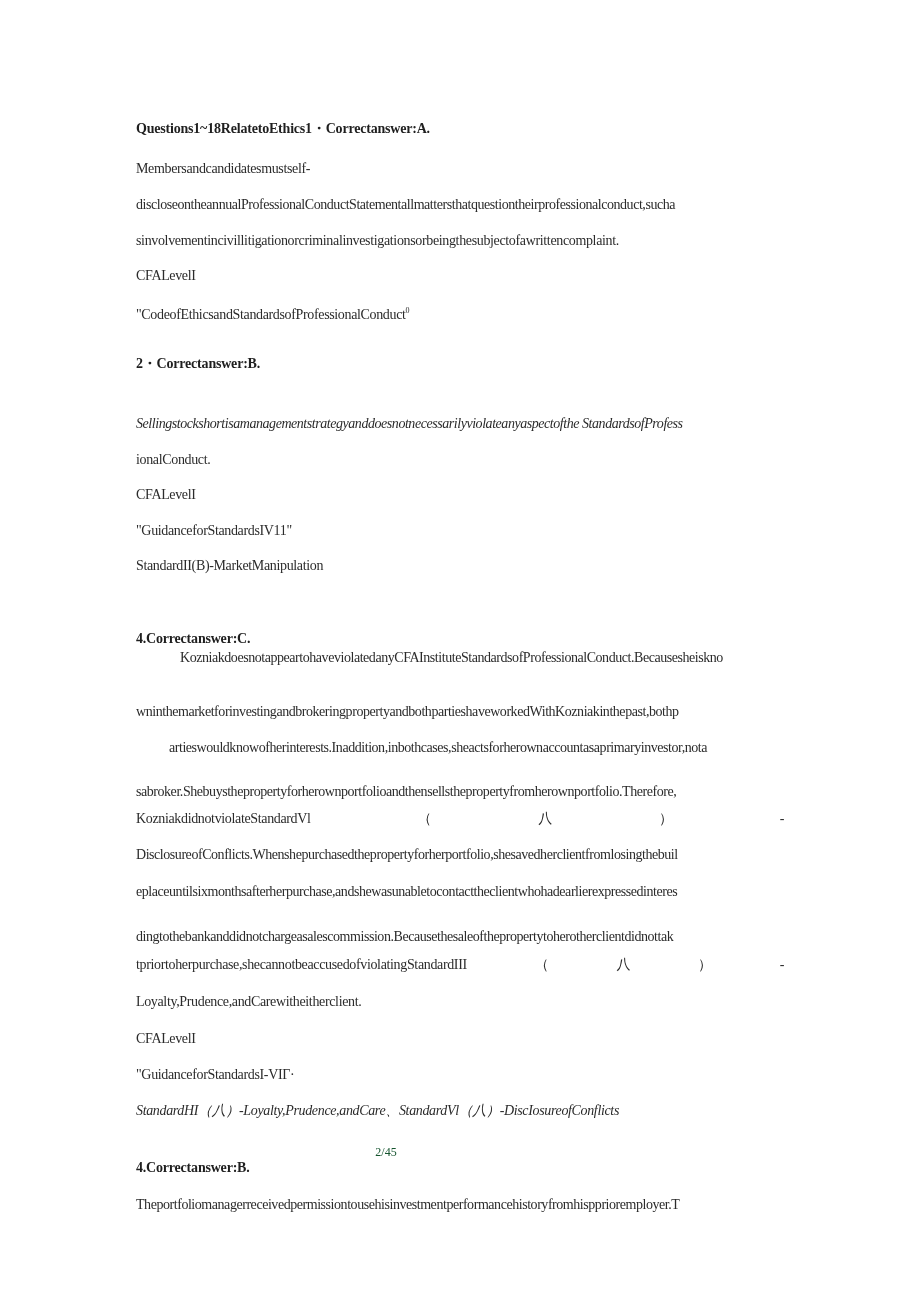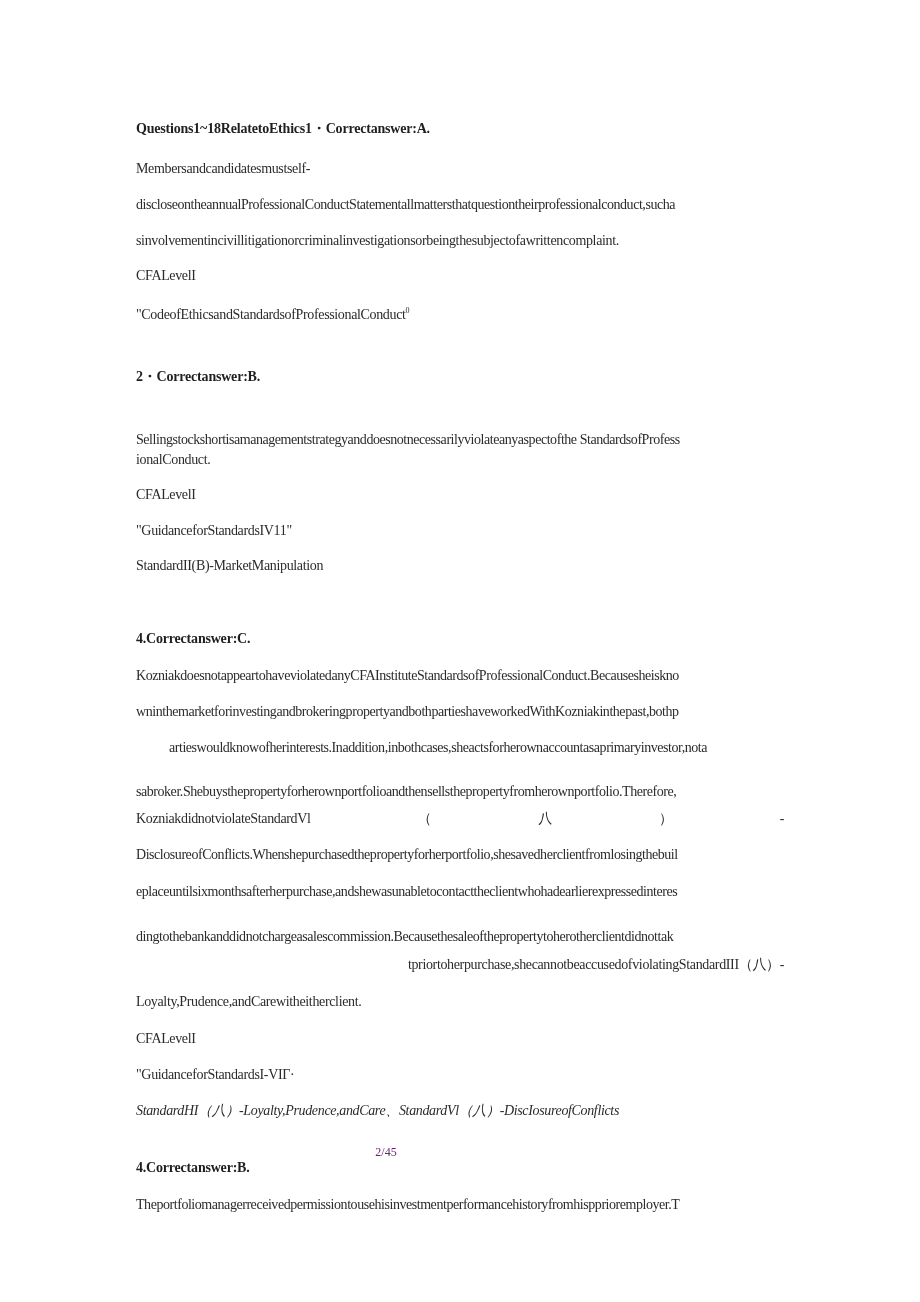--- a/index.html
+++ b/index.html
@@ -39,60 +39,60 @@
       display: flex;
       justify-content: space-between;
     }
     .footer {
       position: absolute;
       left: 0;
       width: 772px;
       text-align: center;
       font-size: 12px;
       line-height: 14px;
-      color: #701a75;
+      color: #14532d;
     }
     sup { font-size: 8px; }
   </style>
 </head>
 <body>
 
 <div class="line bold" style="top:121px;">Questions1~18RelatetoEthics1・Correctanswer:A.</div>
 <div class="line" style="top:161px;">Membersandcandidatesmustself-</div>
 <div class="line" style="top:197px; letter-spacing:-0.45px;">discloseontheannualProfessionalConductStatementallmattersthatquestiontheirprofessionalconduct,sucha</div>
 <div class="line" style="top:233px;">sinvolvementincivillitigationorcriminalinvestigationsorbeingthesubjectofawrittencomplaint.</div>
 <div class="line" style="top:268px;">CFALevelI</div>
 <div class="line" style="top:303px;"><span>"CodeofEthicsandStandardsofProfessionalConduct</span><sup>0</sup></div>
 
-<div class="line bold" style="top:369px;">2・Correctanswer:B.</div>
-<div class="line" style="top:432px; letter-spacing:-0.45px;">Sellingstockshortisamanagementstrategyanddoesnotnecessarilyviolateanyaspectofthe StandardsofProfess</div>
+<div class="line bold" style="top:356px;">2・Correctanswer:B.</div>
+<div class="line" style="top:416px; letter-spacing:-0.45px;font-style:italic;">Sellingstockshortisamanagementstrategyanddoesnotnecessarilyviolateanyaspectofthe StandardsofProfess</div>
 <div class="line" style="top:452px;">ionalConduct.</div>
 <div class="line" style="top:487px;">CFALevelI</div>
 <div class="line" style="top:523px;">"GuidanceforStandardsIV11"</div>
 <div class="line" style="top:558px;">StandardII(B)-MarketManipulation</div>
 
 <div class="line bold" style="top:631px;">4.Correctanswer:C.</div>
-<div class="line" style="top:668px; letter-spacing:-0.45px;">KozniakdoesnotappeartohaveviolatedanyCFAInstituteStandardsofProfessionalConduct.Becausesheiskno</div>
+<div class="line" style="top:650px; letter-spacing:-0.45px;margin-left:44px;">KozniakdoesnotappeartohaveviolatedanyCFAInstituteStandardsofProfessionalConduct.Becausesheiskno</div>
 <div class="line" style="top:704px; letter-spacing:-0.45px;">wninthemarketforinvestingandbrokeringpropertyandbothpartieshaveworkedWithKozniakinthepast,bothp</div>
 <div class="line" style="top:740px; letter-spacing:-0.45px;margin-left:33px;">artieswouldknowofherinterests.Inaddition,inbothcases,sheactsforherownaccountasaprimaryinvestor,nota</div>
 <div class="line" style="top:776px; letter-spacing:-0.45px;margin-top:8px;">sabroker.Shebuysthepropertyforherownportfolioandthensellsthepropertyfromherownportfolio.Therefore,</div>
 
 <div class="justify-line" style="top:811px;gap:48px;">
   <span>KozniakdidnotviolateStandardVl</span>
   <span>（</span>
   <span>八</span>
   <span>）</span>
   <span>-</span>
 </div>
 
 <div class="line" style="top:847px; letter-spacing:-0.45px;">DisclosureofConflicts.Whenshepurchasedthepropertyforherportfolio,shesavedherclientfromlosingthebuil</div>
 <div class="line" style="top:883px; letter-spacing:-0.45px;margin-top:46px;">dingtothebankanddidnotchargeasalescommission.Becausethesaleofthepropertytoherotherclientdidnottak</div>
 <div class="line" style="top:884px; letter-spacing:-0.45px;text-align:center;">eplaceuntilsixmonthsafterherpurchase,andshewasunabletocontacttheclientwhohadearlierexpressedinteres</div>
 
-<div class="justify-line" style="top:957px;justify-content:flex-end;">
+<div class="justify-line" style="top:957px;">
   <span>tpriortoherpurchase,shecannotbeaccusedofviolatingStandardIII</span>
   <span>（</span>
   <span>八</span>
   <span>）</span>
   <span>-</span>
 </div>
 
 <div class="line" style="top:994px;">Loyalty,Prudence,andCarewitheitherclient.</div>
 <div class="line" style="top:1031px;">CFALevelI</div>
 <div class="line" style="top:1067px;">"GuidanceforStandardsI-VIΓ·</div>

